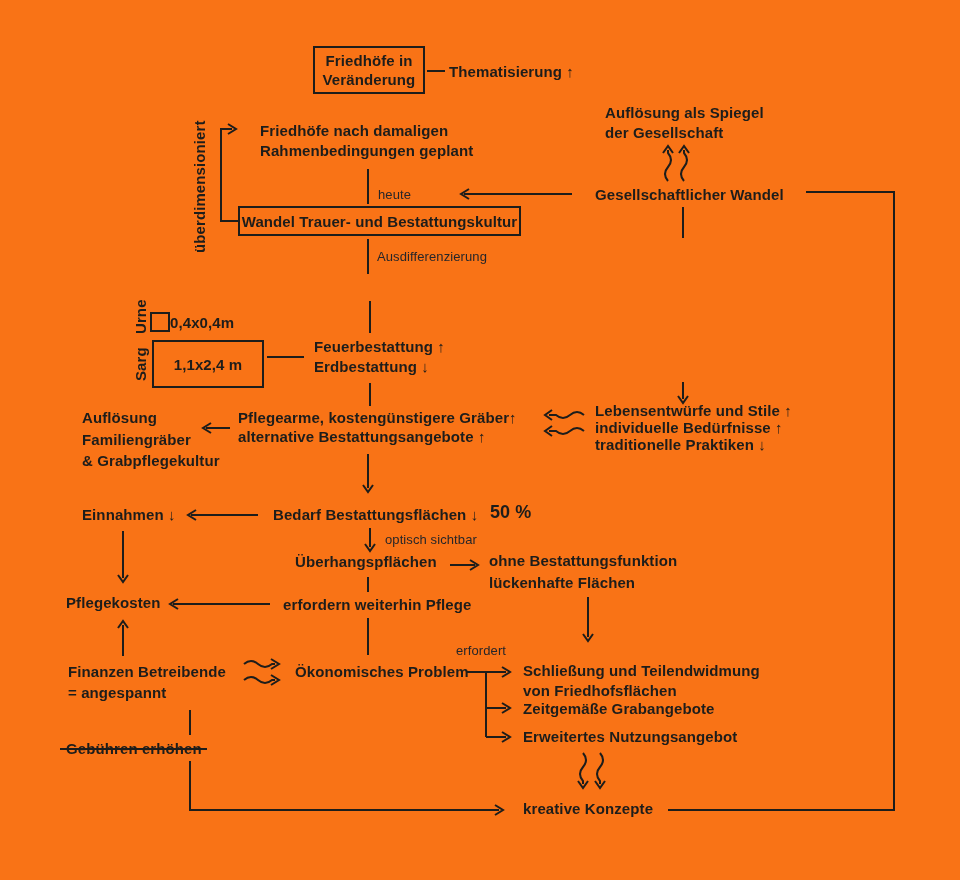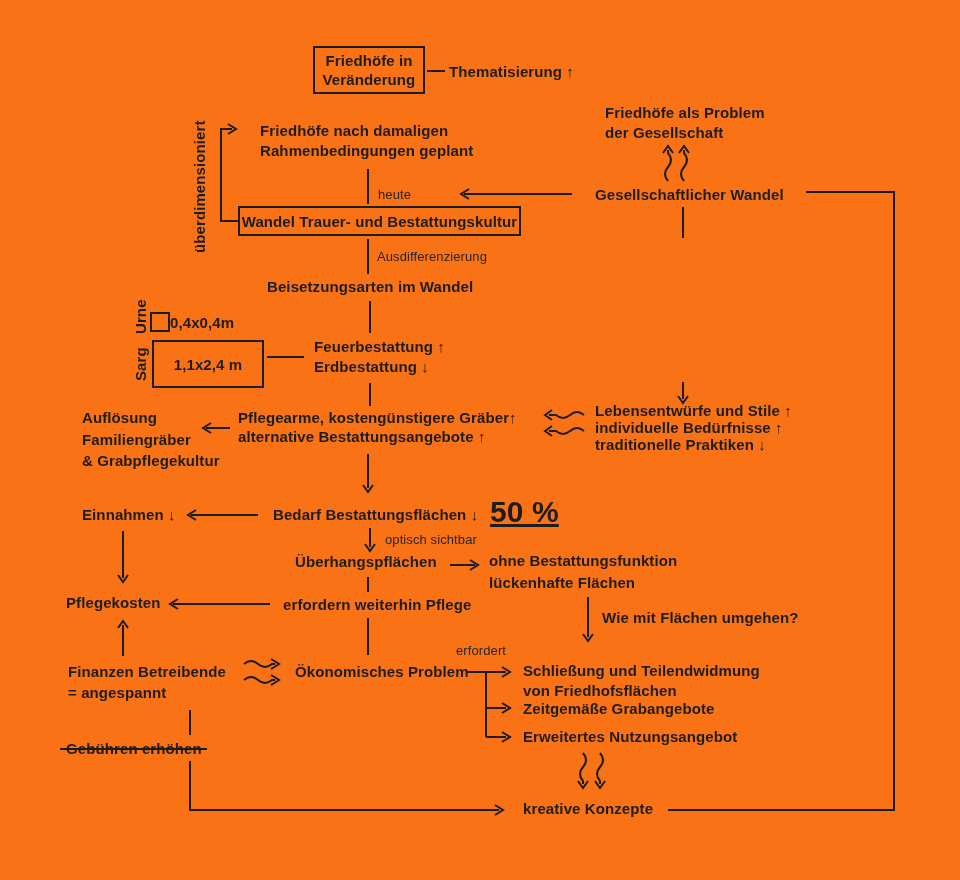--- a/index.html
+++ b/index.html
@@ -6,21 +6,21 @@
   .canvas{
     position:relative;width:960px;height:880px;background:#f97316;
     font-family:"Liberation Sans",sans-serif;color:#1d1d1b;overflow:hidden;
   }
   .wires{position:absolute;left:0;top:0;}
   .wires path,.wires polyline{stroke:#1d1d1b;stroke-width:2;fill:none;stroke-linejoin:miter;stroke-linecap:butt;}
   .t{position:absolute;white-space:pre-line;font-size:15px;line-height:19px;letter-spacing:.1px;}
   .b{font-weight:700;}
   .r{font-weight:400;font-size:13px;color:#26262a;}
   .vt{transform:rotate(-90deg);transform-origin:0 0;}
-  .big{font-size:30px;line-height:28px;font-weight:700;text-decoration:underline;}
+  .big{font-size:18px;line-height:28px;font-weight:700;}
   .nodebox{position:absolute;border:2px solid #1d1d1b;display:flex;align-items:center;justify-content:center;text-align:center;box-sizing:border-box;}
   .nodebox .t{position:static;}
   .shape{position:absolute;border:2px solid #1d1d1b;box-sizing:border-box;}
 </style>
 </head>
 <body>
 
 <div class="canvas">
 
   <svg class="wires" width="960" height="880" viewBox="0 0 960 880">
@@ -128,47 +128,45 @@
   <div class="nodebox" style="left:152px;top:340px;width:112px;height:48px">
     <span class="t b">1,1x2,4 m</span>
   </div>
 
   <div class="t b" style="left:449px;top:62px">Thematisierung ↑</div>
   <div class="t b" style="left:260px;top:121px;line-height:19.5px">Friedhöfe nach damaligen
 Rahmenbedingungen geplant</div>
   <div class="t b vt" style="left:190px;top:253px">überdimensioniert</div>
   <div class="t r" style="left:378px;top:185px">heute</div>
   <div class="t r" style="left:377px;top:247px">Ausdifferenzierung</div>
-  <div class="t b" style="left:267px;top:277px">Beisetzungsarten im Wandel</div>
   <div class="t b vt" style="left:131px;top:334px">Urne</div>
   <div class="t b" style="left:170px;top:313px">0,4x0,4m</div>
   <div class="t b vt" style="left:131px;top:381px">Sarg</div>
   <div class="t b" style="left:314px;top:337px;line-height:20px">Feuerbestattung ↑
 Erdbestattung ↓</div>
   <div class="t b" style="left:82px;top:407px;line-height:21.5px">Auflösung
 Familiengräber
 &amp; Grabpflegekultur</div>
   <div class="t b" style="left:238px;top:408px">Pflegearme, kostengünstigere Gräber↑
 alternative Bestattungsangebote ↑</div>
-  <div class="t b" style="left:605px;top:103px;line-height:19.5px">Friedhöfe als Problem
+  <div class="t b" style="left:605px;top:103px;line-height:19.5px">Auflösung als Spiegel
 der Gesellschaft</div>
   <div class="t b" style="left:595px;top:185px">Gesellschaftlicher Wandel</div>
   <div class="t b" style="left:595px;top:402px;line-height:17px">Lebensentwürfe und Stile ↑
 individuelle Bedürfnisse ↑
 traditionelle Praktiken ↓</div>
   <div class="t b" style="left:82px;top:505px">Einnahmen ↓</div>
   <div class="t b" style="left:273px;top:505px">Bedarf Bestattungsflächen ↓</div>
   <div class="t big" style="left:490px;top:498px">50 %</div>
   <div class="t r" style="left:385px;top:530px">optisch sichtbar</div>
   <div class="t b" style="left:295px;top:552px">Überhangspflächen</div>
   <div class="t b" style="left:489px;top:550px;line-height:22px">ohne Bestattungsfunktion
 lückenhafte Flächen</div>
   <div class="t b" style="left:283px;top:595px">erfordern weiterhin Pflege</div>
   <div class="t b" style="left:66px;top:593px">Pflegekosten</div>
-  <div class="t b" style="left:602px;top:608px">Wie mit Flächen umgehen?</div>
   <div class="t b" style="left:68px;top:661px;line-height:21px">Finanzen Betreibende
 = angespannt</div>
   <div class="t b" style="left:295px;top:662px">Ökonomisches Problem</div>
   <div class="t r" style="left:456px;top:641px">erfordert</div>
   <div class="t b" style="left:523px;top:661px;line-height:19.5px">Schließung und Teilendwidmung
 von Friedhofsflächen</div>
   <div class="t b" style="left:523px;top:699px">Zeitgemäße Grabangebote</div>
   <div class="t b" style="left:523px;top:727px">Erweitertes Nutzungsangebot</div>
   <div class="t b" style="left:66px;top:739px">Gebühren erhöhen</div>
   <div class="t b" style="left:523px;top:799px">kreative Konzepte</div>

